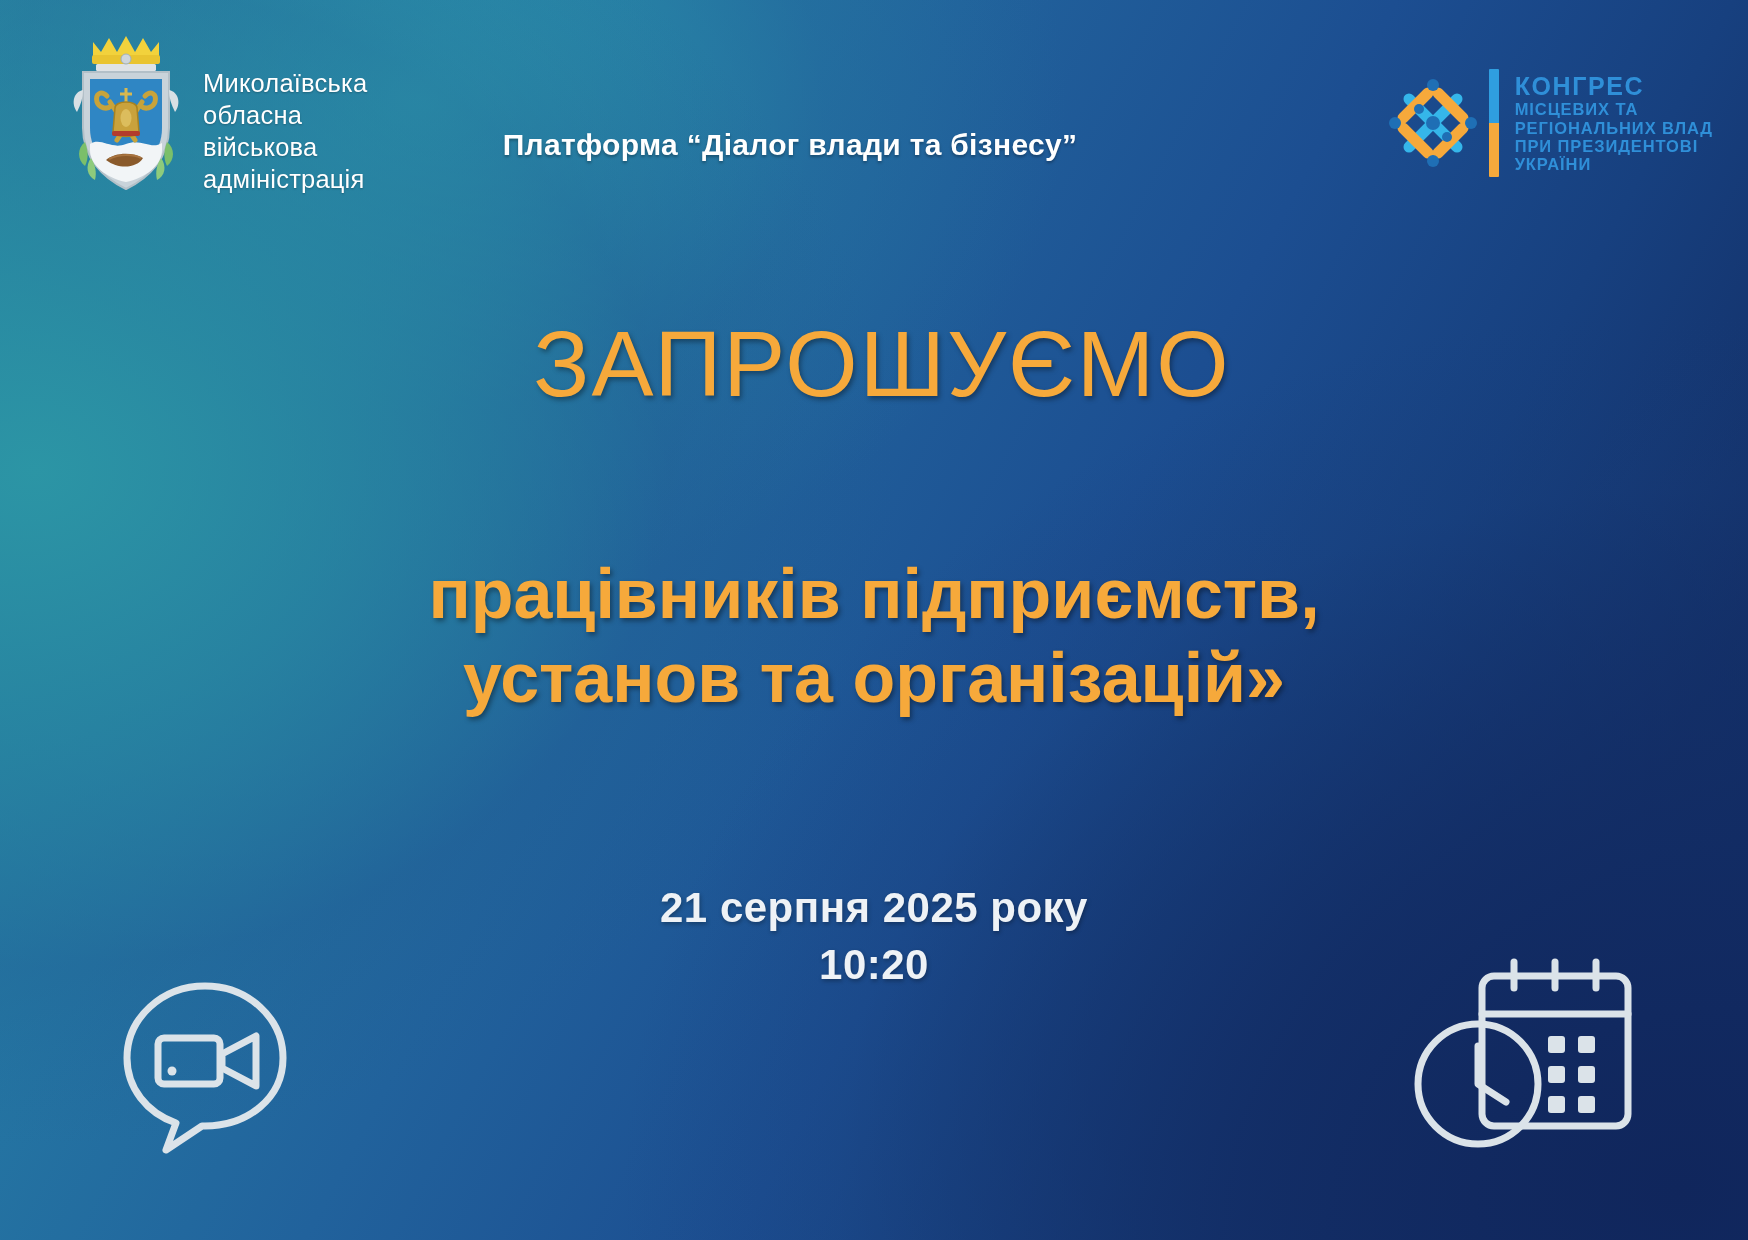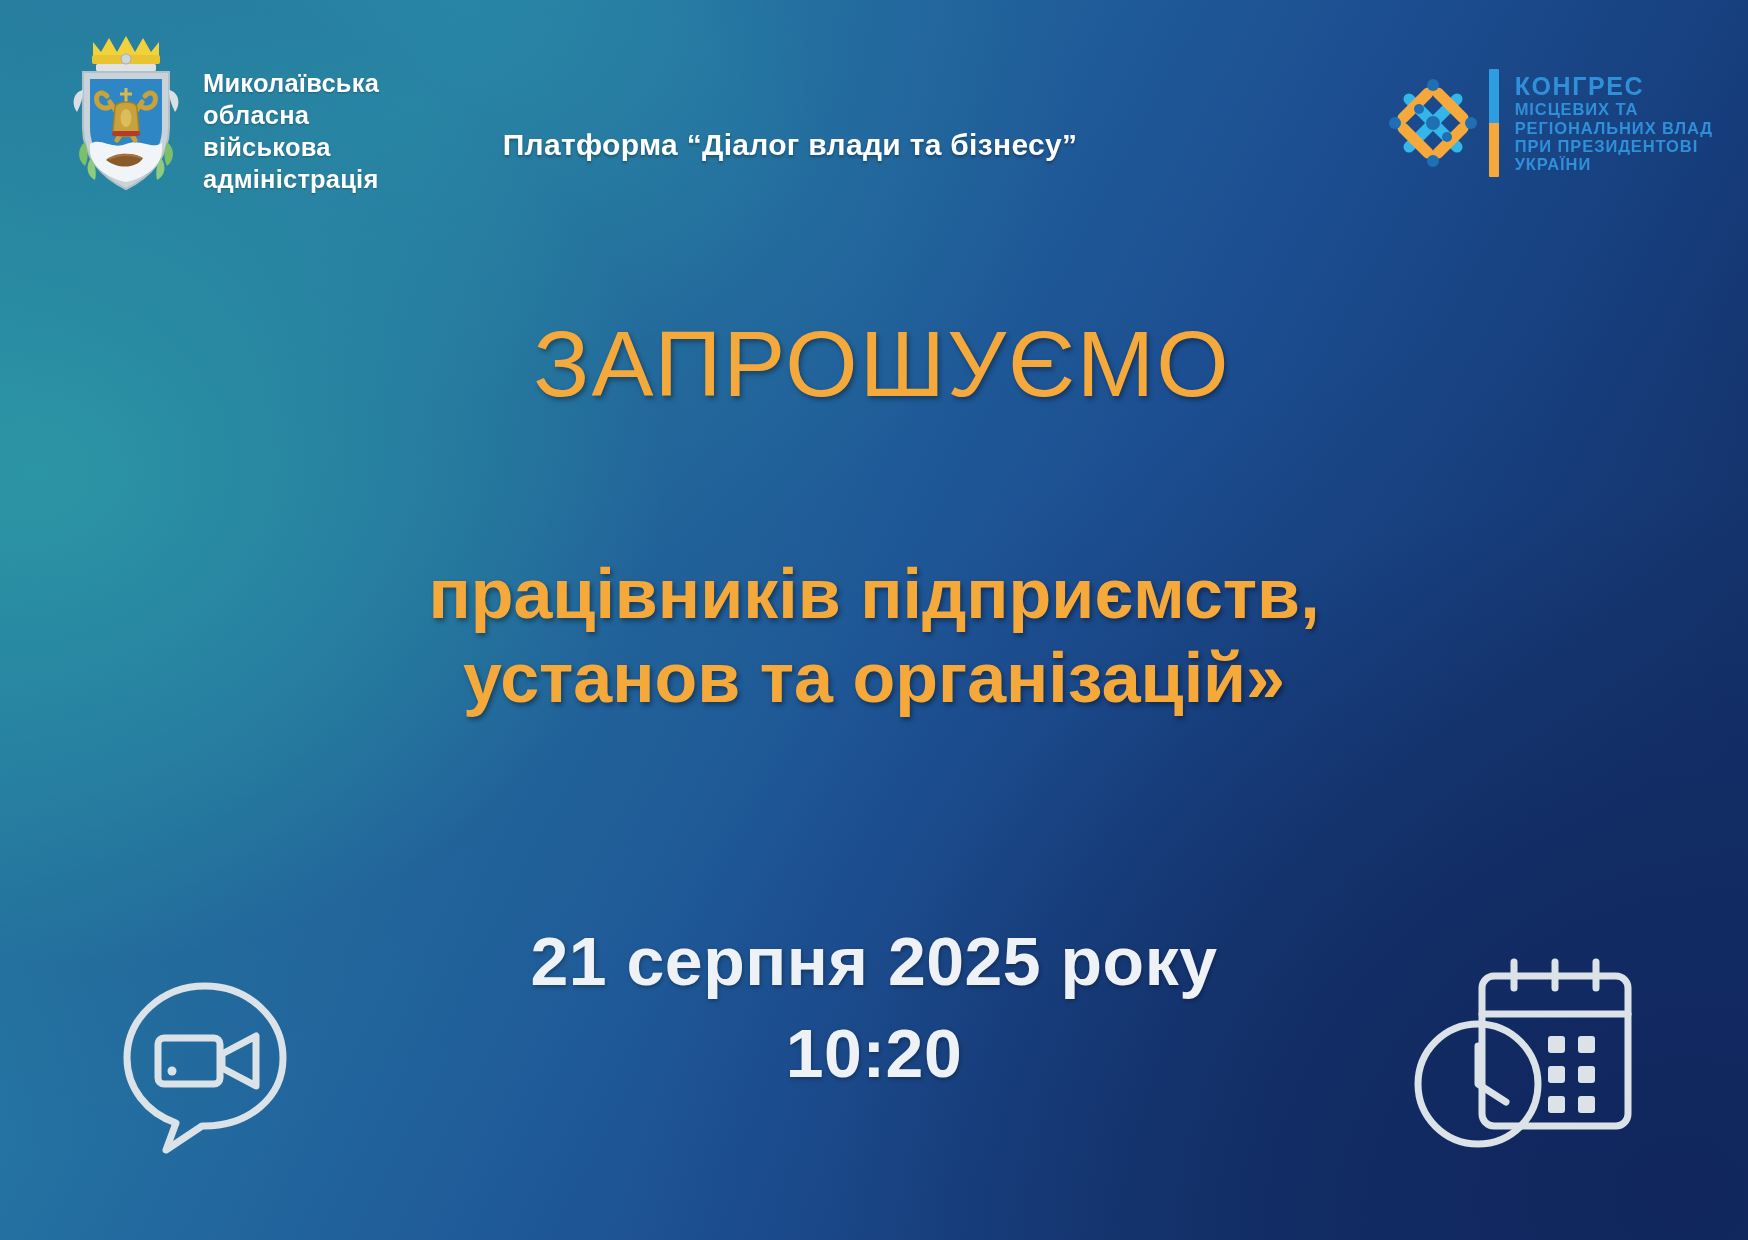--- a/index.html
+++ b/index.html
@@ -40,21 +40,21 @@
     height: 162px;
   }
 
   .oda-name {
     position: absolute;
     left: 203px;
     top: 67px;
     width: 240px;
     color: #ffffff;
     font-size: 25.5px;
-    font-weight: bold;
+    font-weight: normal;
     line-height: 1.26;
     letter-spacing: 0.2px;
     text-shadow: 0 1px 2px rgba(0,0,0,0.25);
   }
 
   .platform {
     position: absolute;
     left: 440px;
     top: 128px;
     width: 700px;
@@ -127,25 +127,25 @@
     color: #f6a93b;
     font-size: 70px;
     font-weight: bold;
     line-height: 1.2;
     text-shadow: 2px 3px 5px rgba(0,0,0,0.38);
   }
   .topic .line { display: block; white-space: nowrap; }
 
   .datetime {
     position: absolute;
-    top: 916px;
+    top: 880px;
     left: 0; right: 0;
     text-align: center;
     color: #eef2f6;
-    font-size: 68px;
+    font-size: 42px;
     font-weight: bold;
     line-height: 1.35;
     letter-spacing: 0.5px;
     text-shadow: 1px 2px 4px rgba(0,0,0,0.3);
   }
   .datetime .time { display: block; }
 
   
   .icon-video {
     position: absolute;

